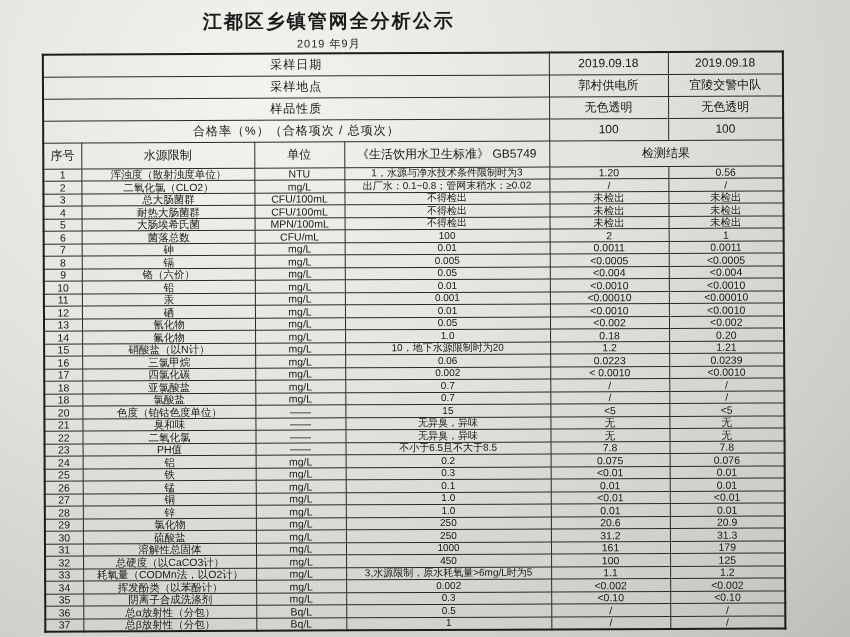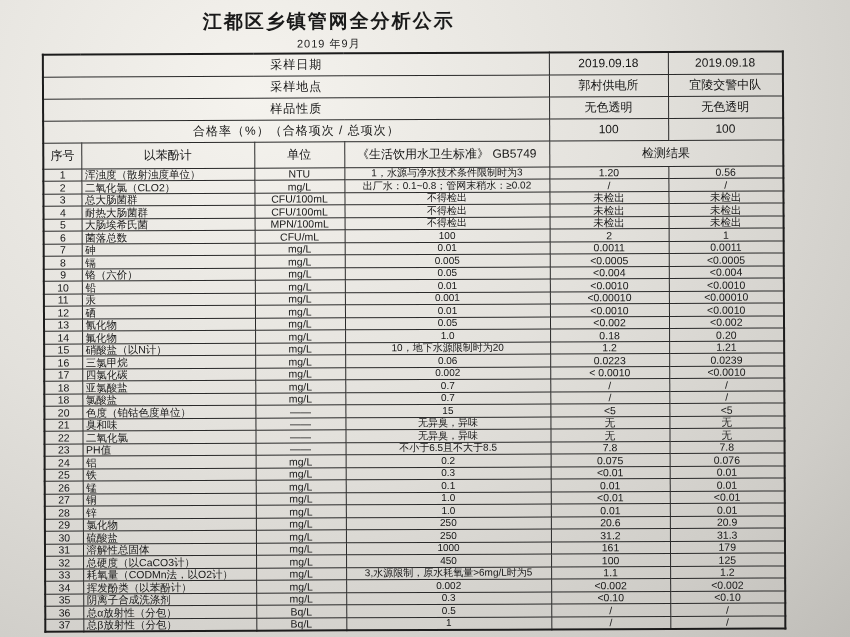--- a/index.html
+++ b/index.html
@@ -31,21 +31,21 @@
     border: 1px solid #2a2a2a;
     padding: 0 2px;
     overflow: hidden; white-space: nowrap;
     text-align: center; vertical-align: middle;
     font-weight: normal;
   }
   tr.info-row { height: 22px; font-size: 12px; }
   tr.info-row td.info-label { text-align: center; letter-spacing: 1px; }
   tr.colhead-row { height: 26px; font-size: 12px; }
   tr.data-row { height: 12.5px; font-size: 10.5px; line-height: 1; }
-  tr.data-row td.item-cell { text-align: left; padding-left: 3px; }
+  tr.data-row td.item-cell { text-align: center; padding-left: 3px; }
   tr.data-row td.standard-cell { font-size: 10px; }
   col.c-seq { width: 38px; }
   col.c-item { width: 173px; }
   col.c-unit { width: 90px; }
   col.c-standard { width: 205px; }
   col.c-r1 { width: 119px; }
   col.c-r2 { width: 115px; }
 </style>
 </head>
 <body>
@@ -83,21 +83,21 @@
         </tr>
         <tr class="info-row">
           <td class="info-label" colspan="4">合格率（%）（合格项次 / 总项次）</td>
           <td>100</td>
           <td>100</td>
         </tr>
       </tbody>
     <tbody>
       <tr class="colhead-row">
         <th>序号</th>
-        <th>以苯酚计</th>
+        <th>水源限制</th>
         <th>单位</th>
         <th>《生活饮用水卫生标准》 GB5749</th>
         <th colspan="2">检测结果</th>
       </tr>
     </tbody>
     <tbody id="rows-body">
         <tr class="data-row">
           <td>1</td>
           <td class="item-cell">浑浊度（散射浊度单位）</td>
           <td>NTU</td>

